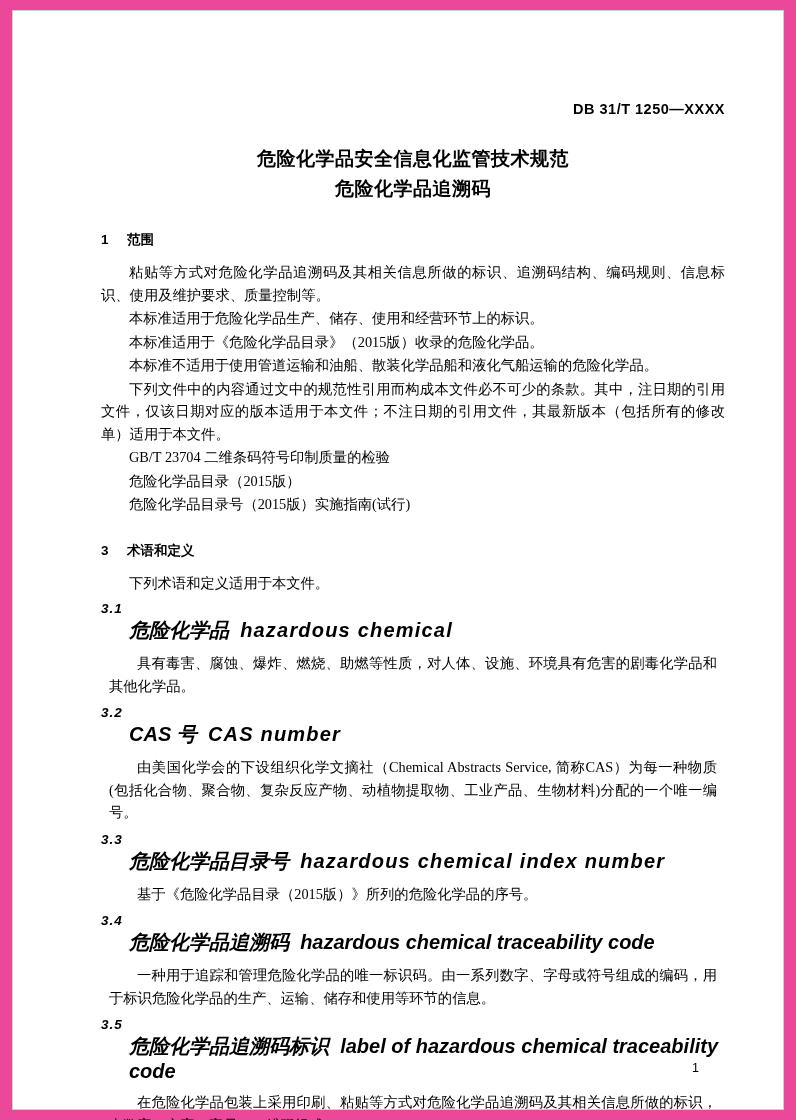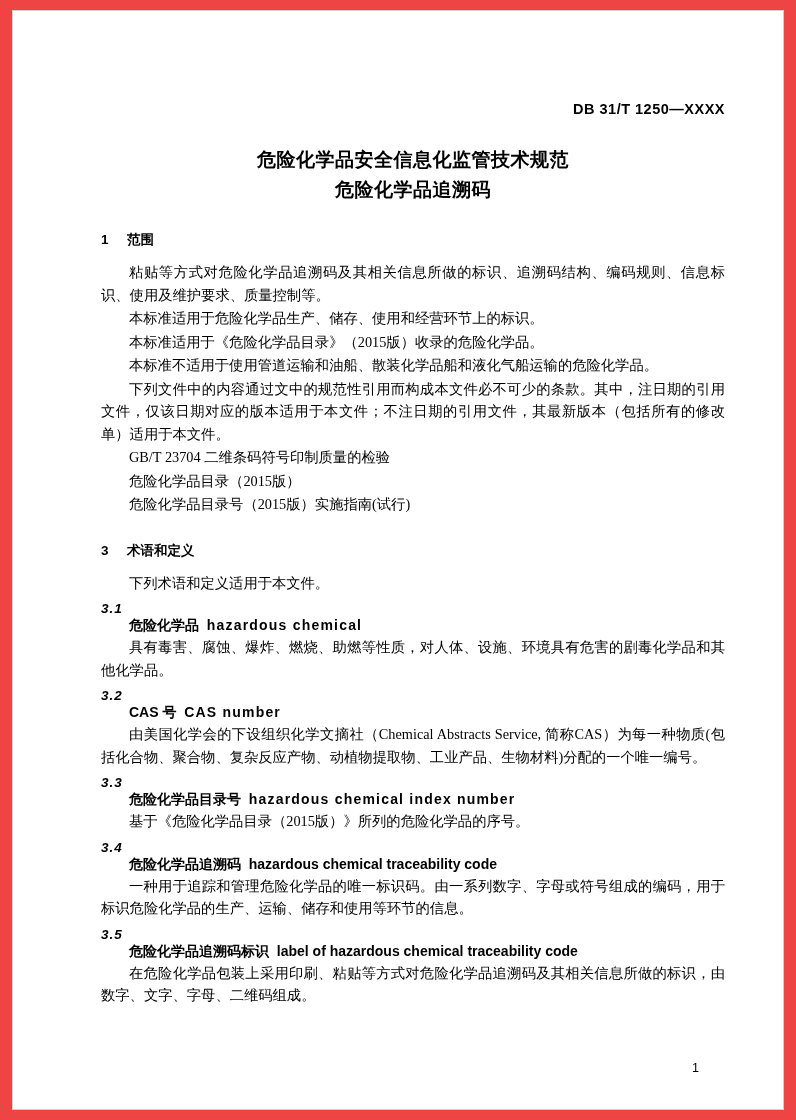--- a/index.html
+++ b/index.html
@@ -3,21 +3,21 @@
 <meta charset="utf-8">
 <style>
   html, body {
     margin: 0;
     padding: 0;
     background: #d8d8d8;
   }
   .page {
     width: 796px;
     height: 1120px;
-    background: #ef4444;
+    background: #ec4899;
     position: relative;
     box-sizing: border-box;
     font-family: "Liberation Serif", "DejaVu Serif", serif;
     color: #000000;
     overflow: hidden;
   }
   .sheet {
     position: absolute;
     left: 12px;
     top: 10px;
@@ -36,21 +36,21 @@
   .header-std {
     text-align: right;
     font-family: "Liberation Sans", sans-serif;
     font-size: 14.5px;
     letter-spacing: 0.5px;
     font-weight: bold;
     margin-bottom: 28px;
   }
   .doc-title {
     text-align: center;
-    font-family: Liberation Serif, serif;
+    font-family: Liberation Mono, monospace;
     font-weight: bold;
     font-size: 19px;
     line-height: 30px;
     letter-spacing: 0.5px;
   }
   .doc-title .line2 { display: block; }
 
   .clause-head {
     font-family: "Liberation Sans", sans-serif;
     font-weight: bold;
@@ -76,37 +76,38 @@
     font-family: "Liberation Sans", sans-serif;
     font-size: 13.5px;
     font-weight: bold;
     margin-top: 7px;
     margin-bottom: 1px;
     letter-spacing: 1px;
     font-style: italic;
   }
   .term-line {
     font-family: "Liberation Sans", sans-serif;
-    font-size: 14px;
+    font-size: 20px;
     font-weight: bold;
     margin-bottom: 1px;
     padding-left: 28px;
+    font-style: italic;
   }
   .term-line .en {
     font-weight: bold;
     font-family: "Liberation Sans", sans-serif;
   }
   .term-line .en.spaced { letter-spacing: 1.2px; }
   .term-body {
     font-size: 14.3px;
     line-height: 22.5px;
     text-align: justify;
     text-justify: inter-ideograph;
     text-indent: 28px;
-    margin: 0;
+    margin: 8px;
   }
   .page-num {
     position: absolute;
     right: 84px;
     bottom: 34px;
     font-family: "Liberation Sans", sans-serif;
     font-size: 12.5px;
   }
 </style>
 </head>

